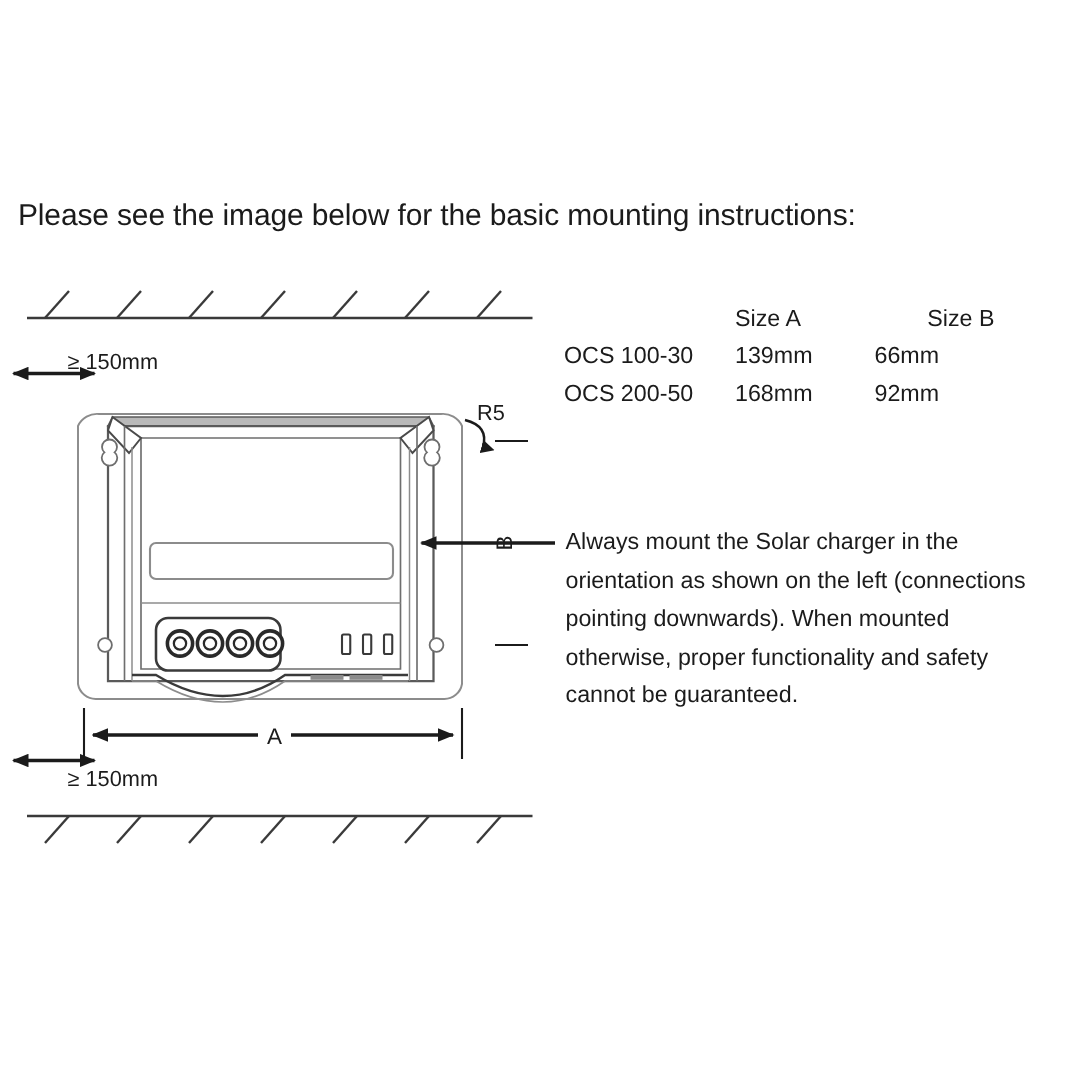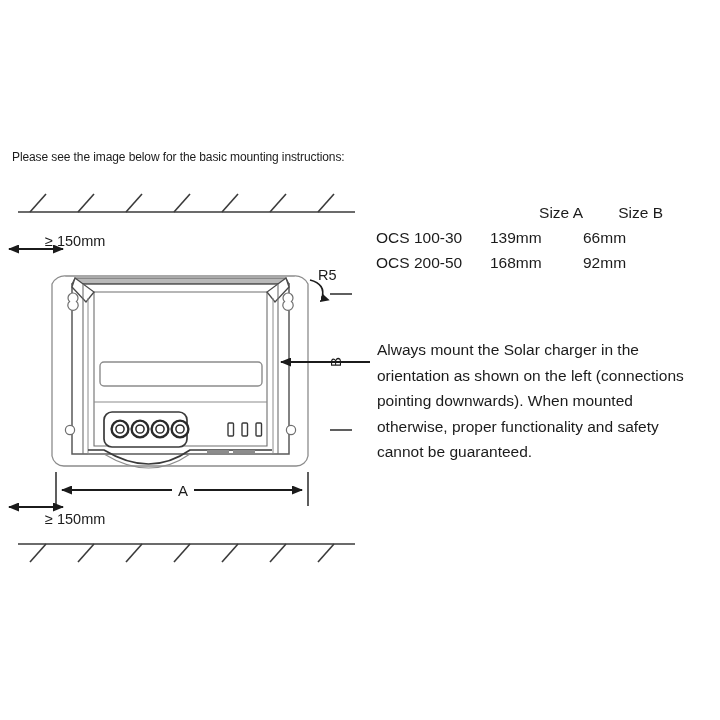--- a/index.html
+++ b/index.html
@@ -22,22 +22,22 @@
     position: absolute;
     inset: 0;
     width: 720px;
     height: 720px;
   }
 
   
   .intro {
     position: absolute;
     left: 12px;
-    top: 147px;
-    font-size: 12px;
+    top: 134px;
+    font-size: 20px;
     line-height: 20px;
     letter-spacing: -0.1px;
     color: #1b1b1b;
     white-space: nowrap;
   }
 
   
   .spec-table {
     position: absolute;
     left: 376px;
@@ -48,28 +48,28 @@
   }
   .spec-table td, .spec-table th {
     padding: 0;
     text-align: left;
     font-weight: normal;
     height: 25px;
     vertical-align: middle;
     white-space: nowrap;
   }
   .spec-table .c-model { width: 114px; }
-  .spec-table .c-a     { width: 93px; text-align: right; }
+  .spec-table .c-a     { width: 93px; }
   .spec-table .c-b     { width: 80px; text-align: right; }
 
   
   .note {
     position: absolute;
     left: 377px;
-    top: 337px;
+    top: 349px;
     width: 325px;
     font-size: 15.5px;
     line-height: 25.5px;
     color: #1b1b1b;
   }
 
   
   #drawing {
     position: absolute;
     left: 0;

